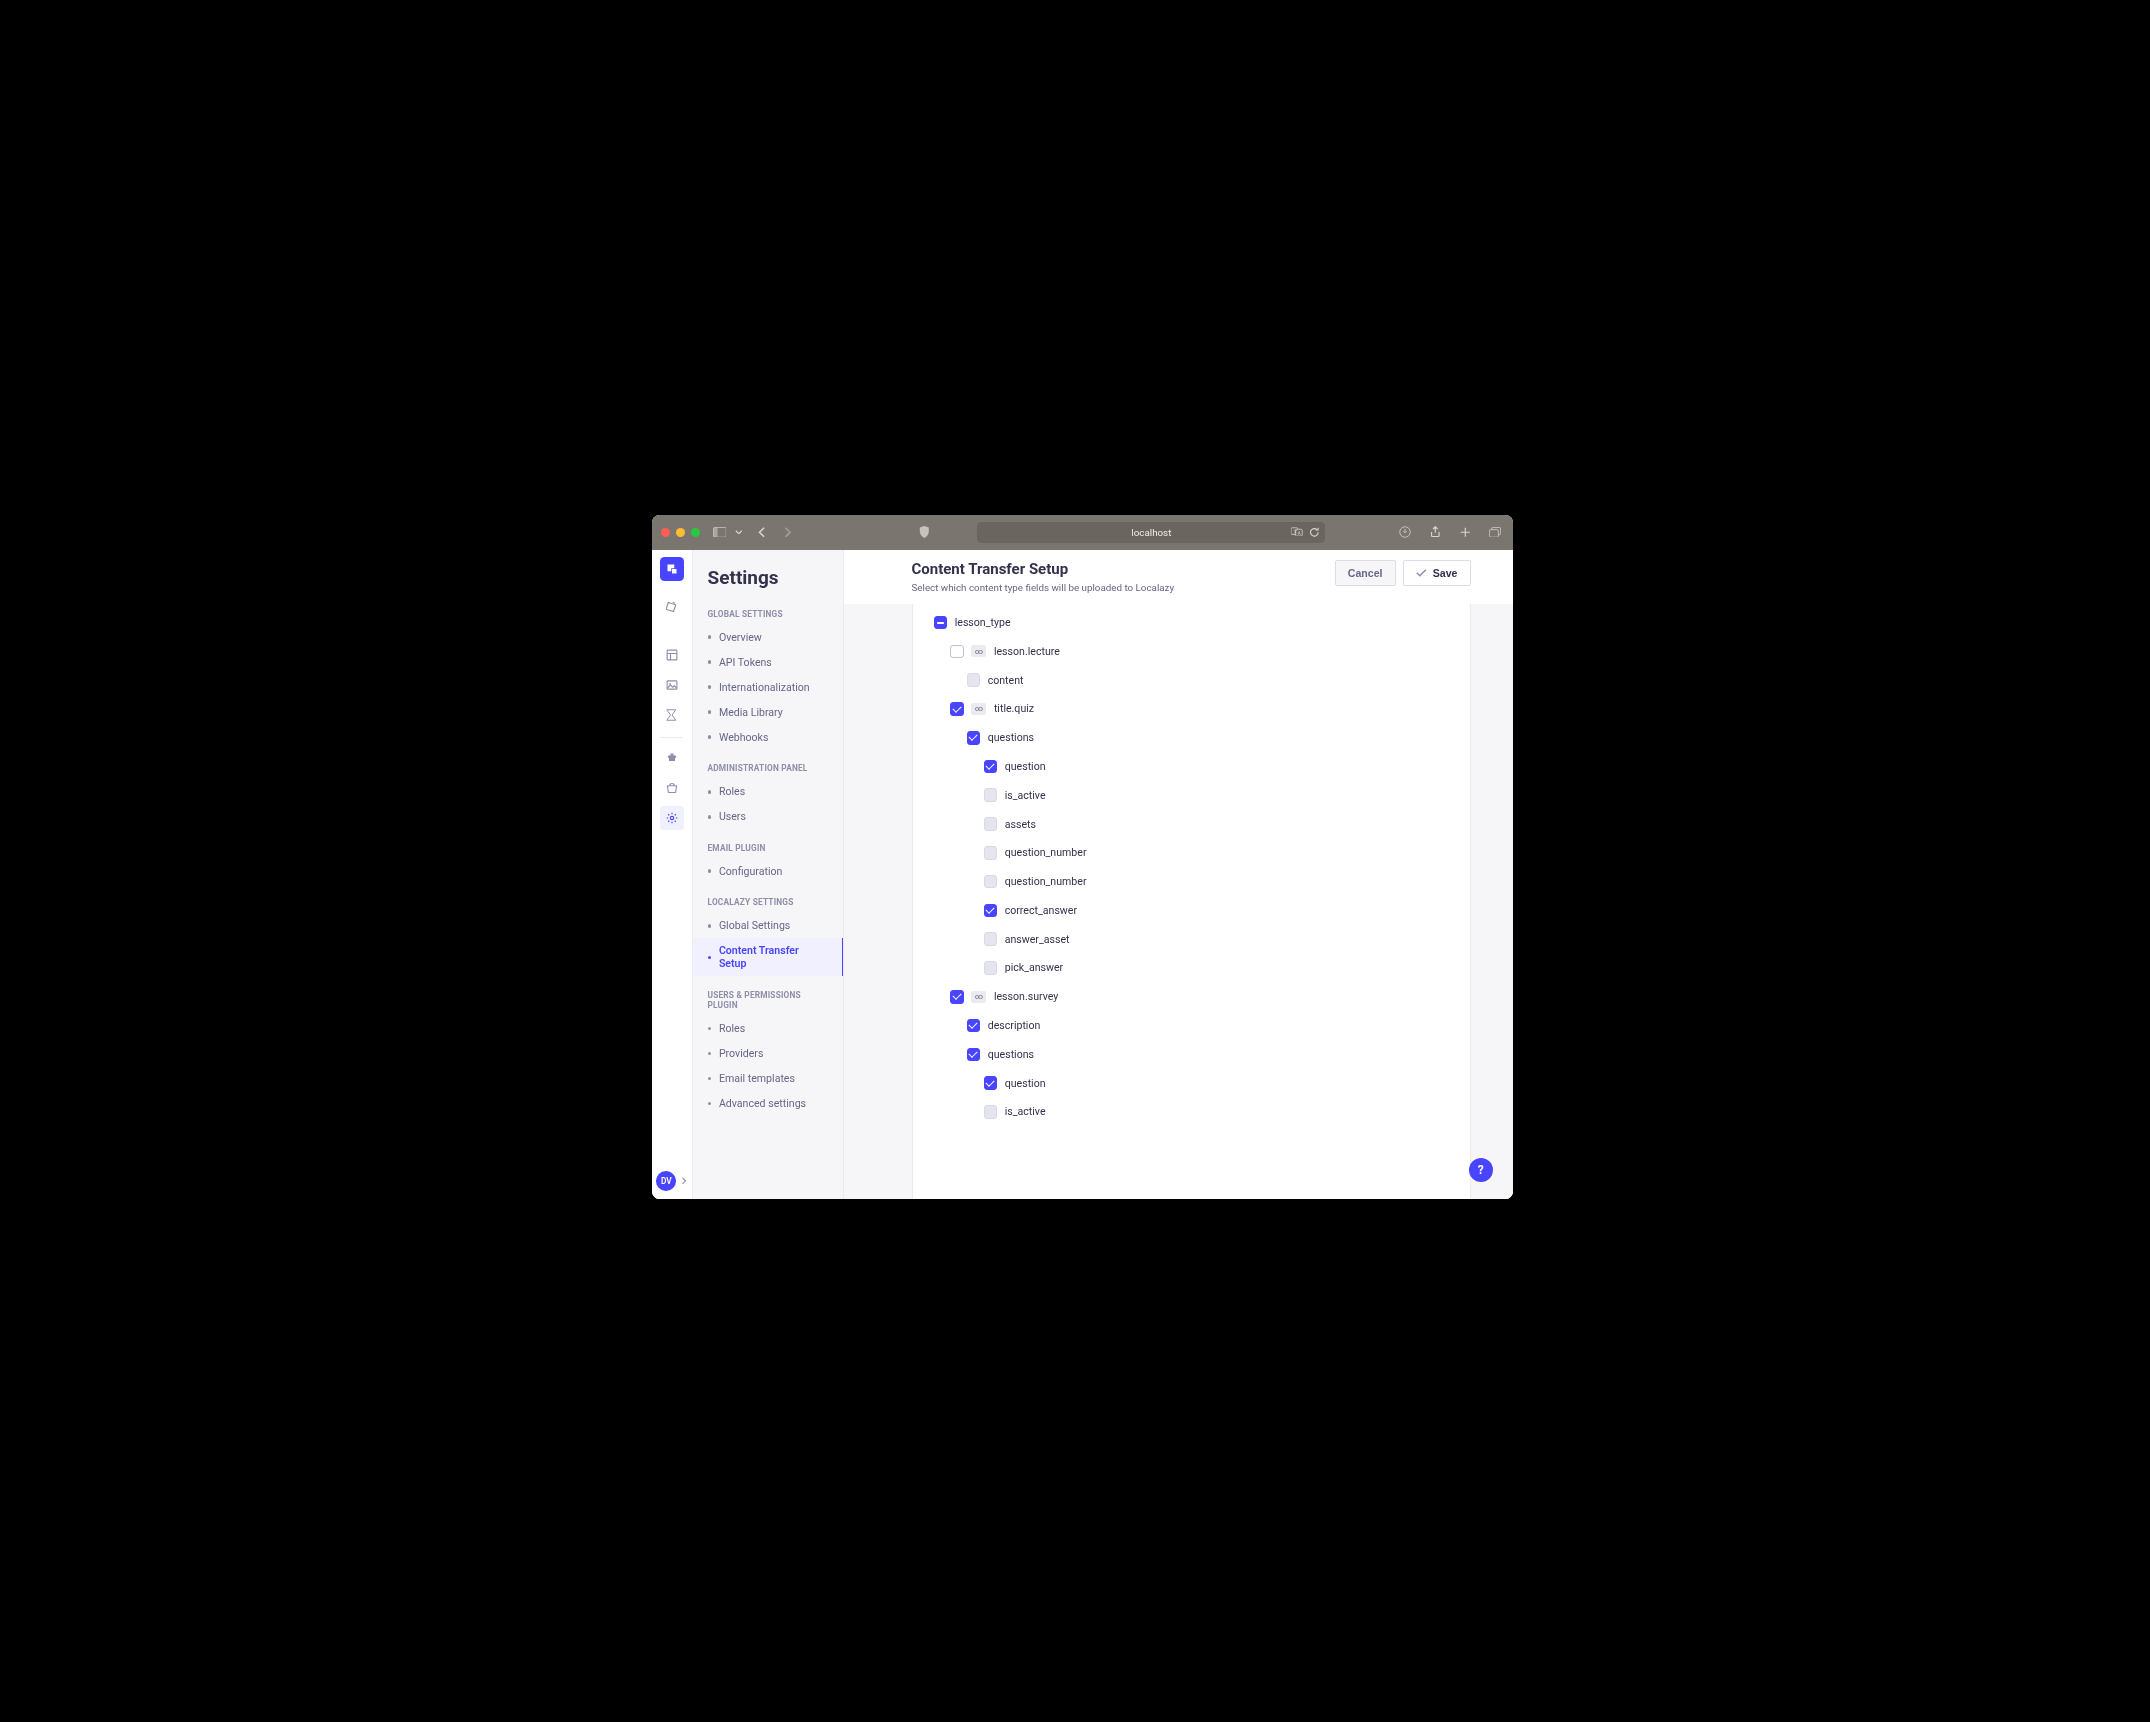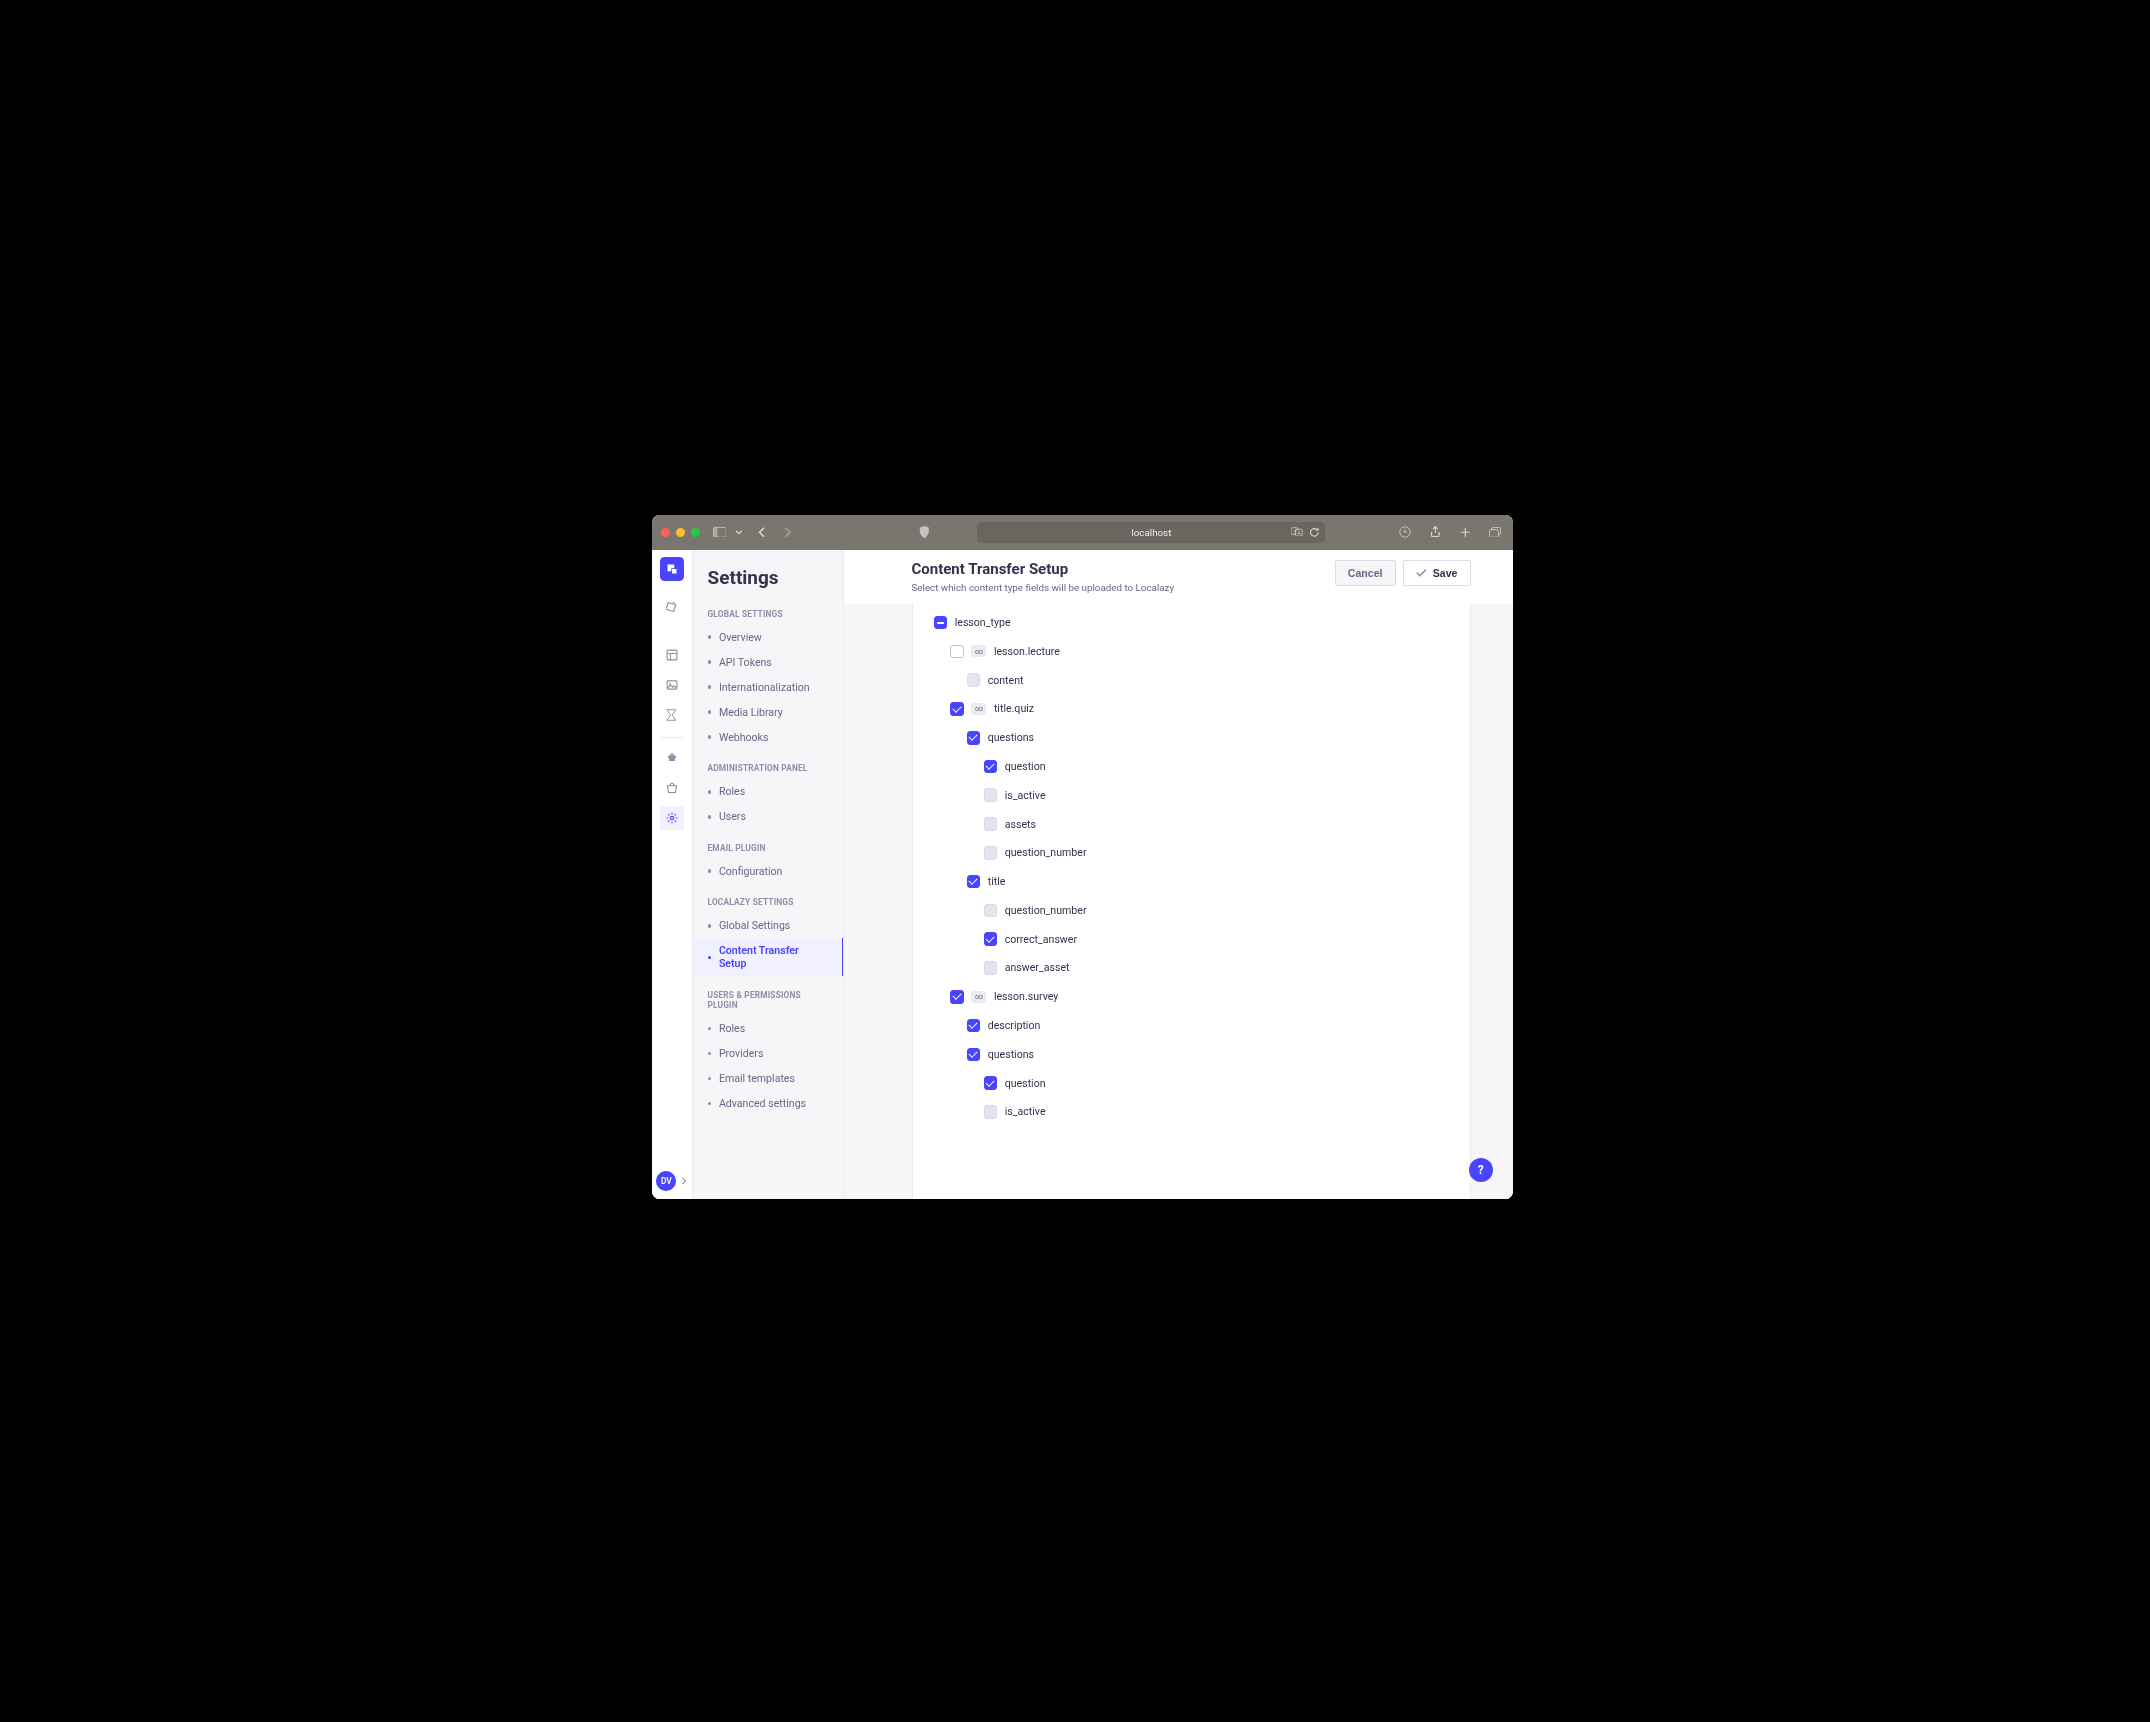--- a/index.html
+++ b/index.html
@@ -517,35 +517,35 @@
                   <span>is_active</span>
                 </div>
                 <div class="tree-row depth-3">
                   <span class="cb disabled"></span>
                   <span>assets</span>
                 </div>
                 <div class="tree-row depth-3">
                   <span class="cb disabled"></span>
                   <span>question_number</span>
                 </div>
-                <div class="tree-row depth-2">
-                  <span class="cb checked"></span>
-                  <span>title</span>
-                </div>
                 <div class="tree-row depth-3">
                   <span class="cb disabled"></span>
                   <span>question_number</span>
                 </div>
                 <div class="tree-row depth-3">
                   <span class="cb checked"></span>
                   <span>correct_answer</span>
                 </div>
                 <div class="tree-row depth-3">
                   <span class="cb disabled"></span>
                   <span>answer_asset</span>
+                </div>
+                <div class="tree-row depth-3">
+                  <span class="cb disabled"></span>
+                  <span>pick_answer</span>
                 </div>
                 <div class="tree-row depth-1">
                   <span class="cb checked"></span>
                   <span class="link-icon">∞</span>
                   <span>lesson.survey</span>
                 </div>
                 <div class="tree-row depth-2">
                   <span class="cb checked"></span>
                   <span>description</span>
                 </div>

